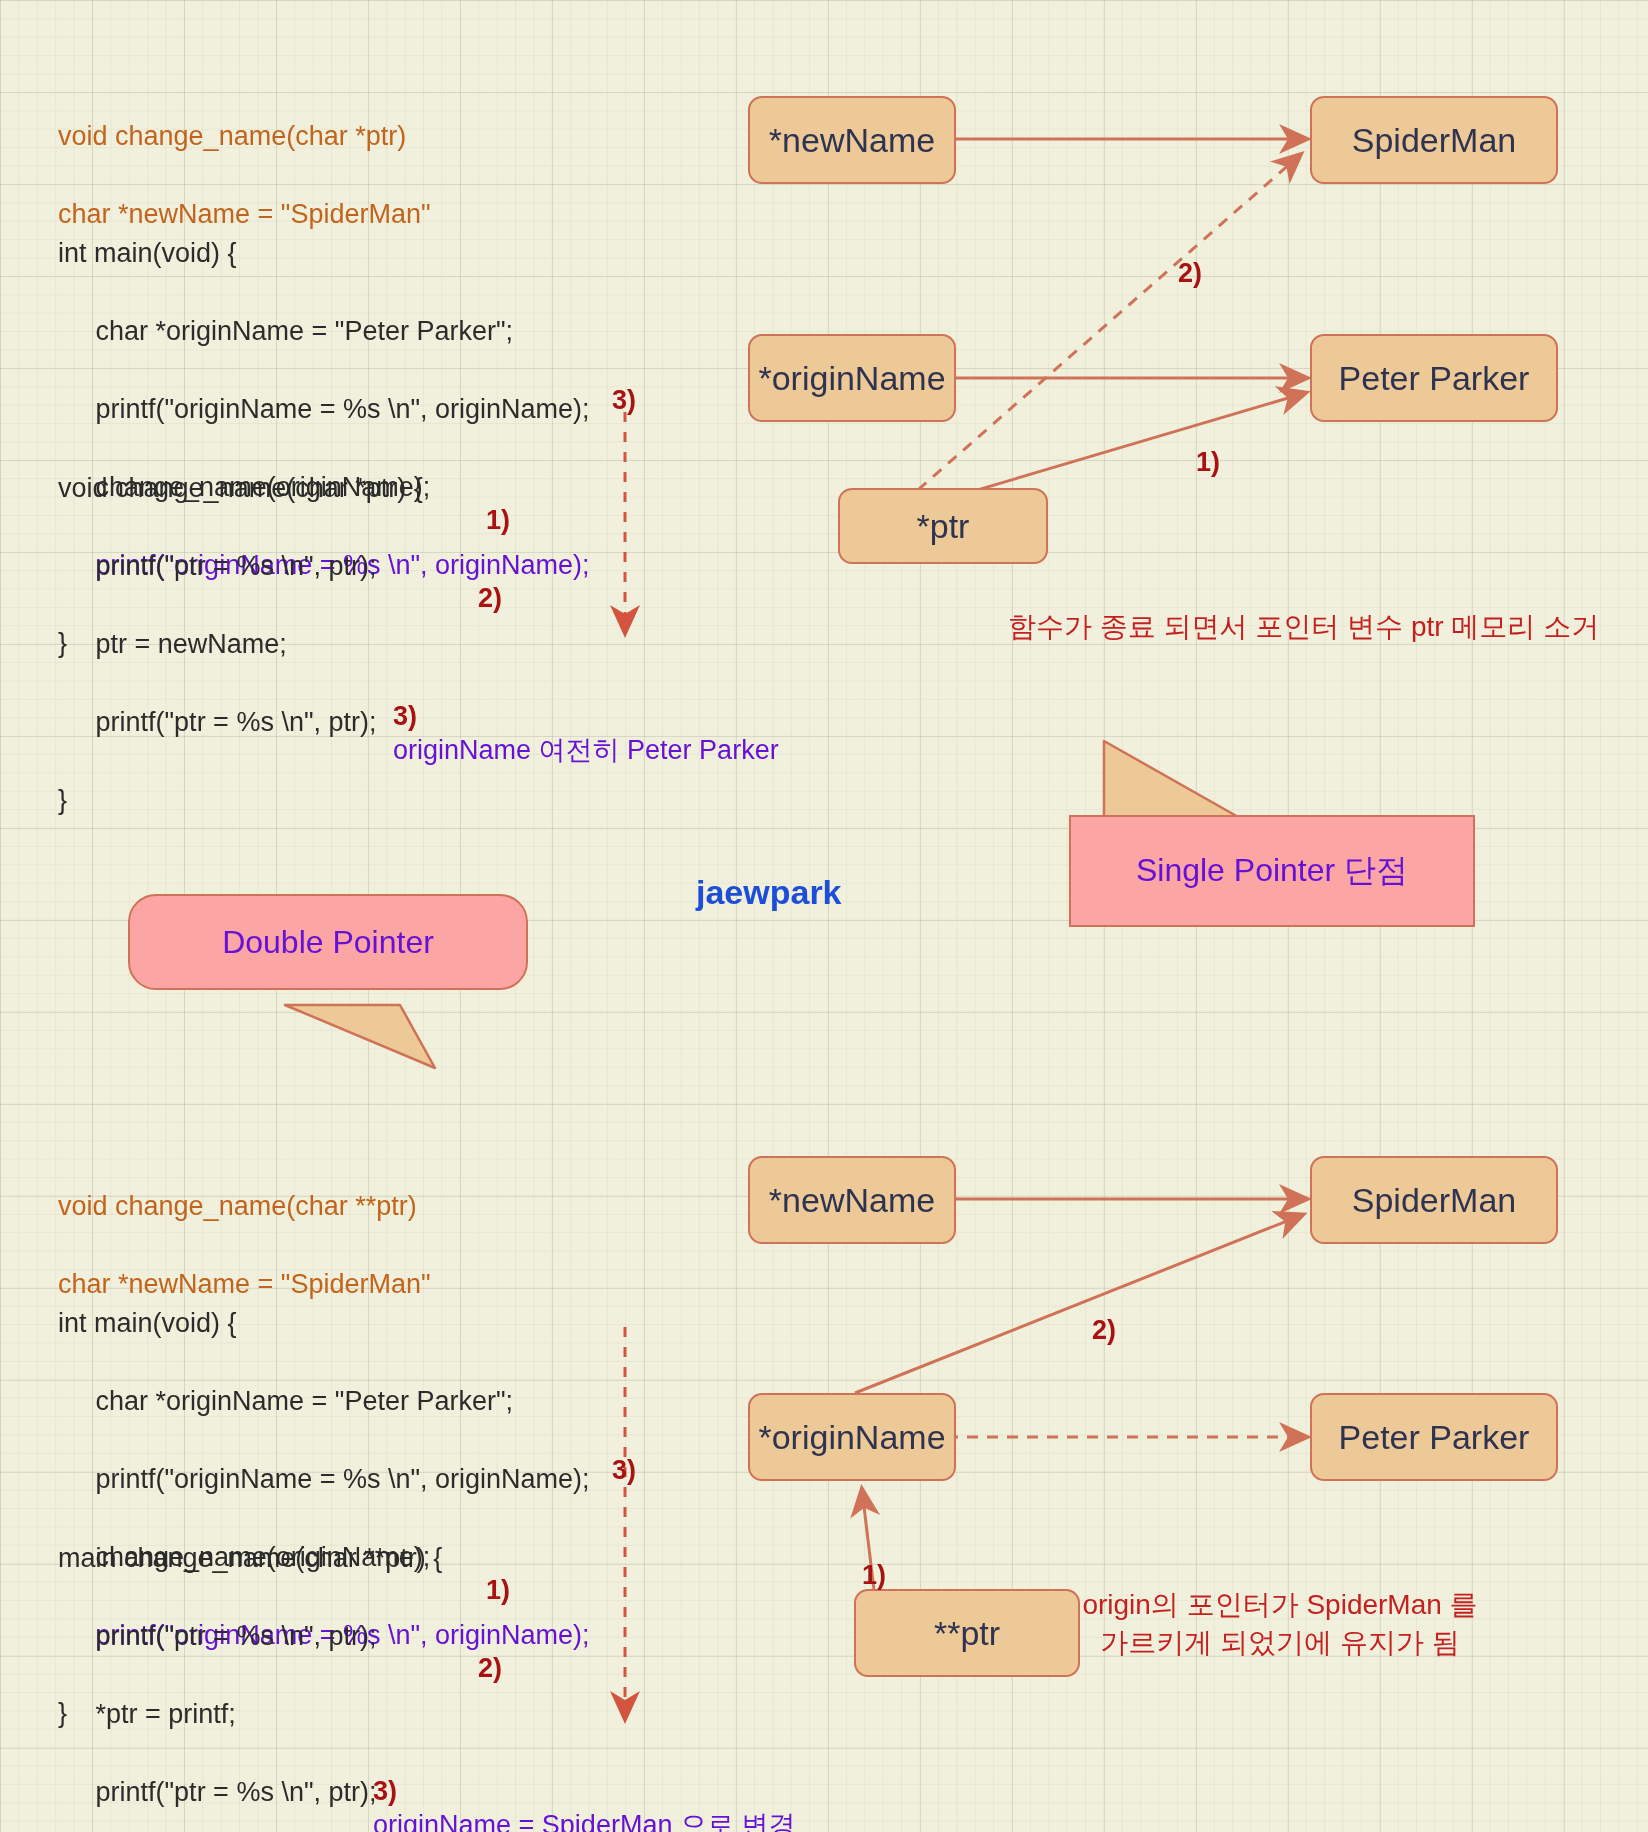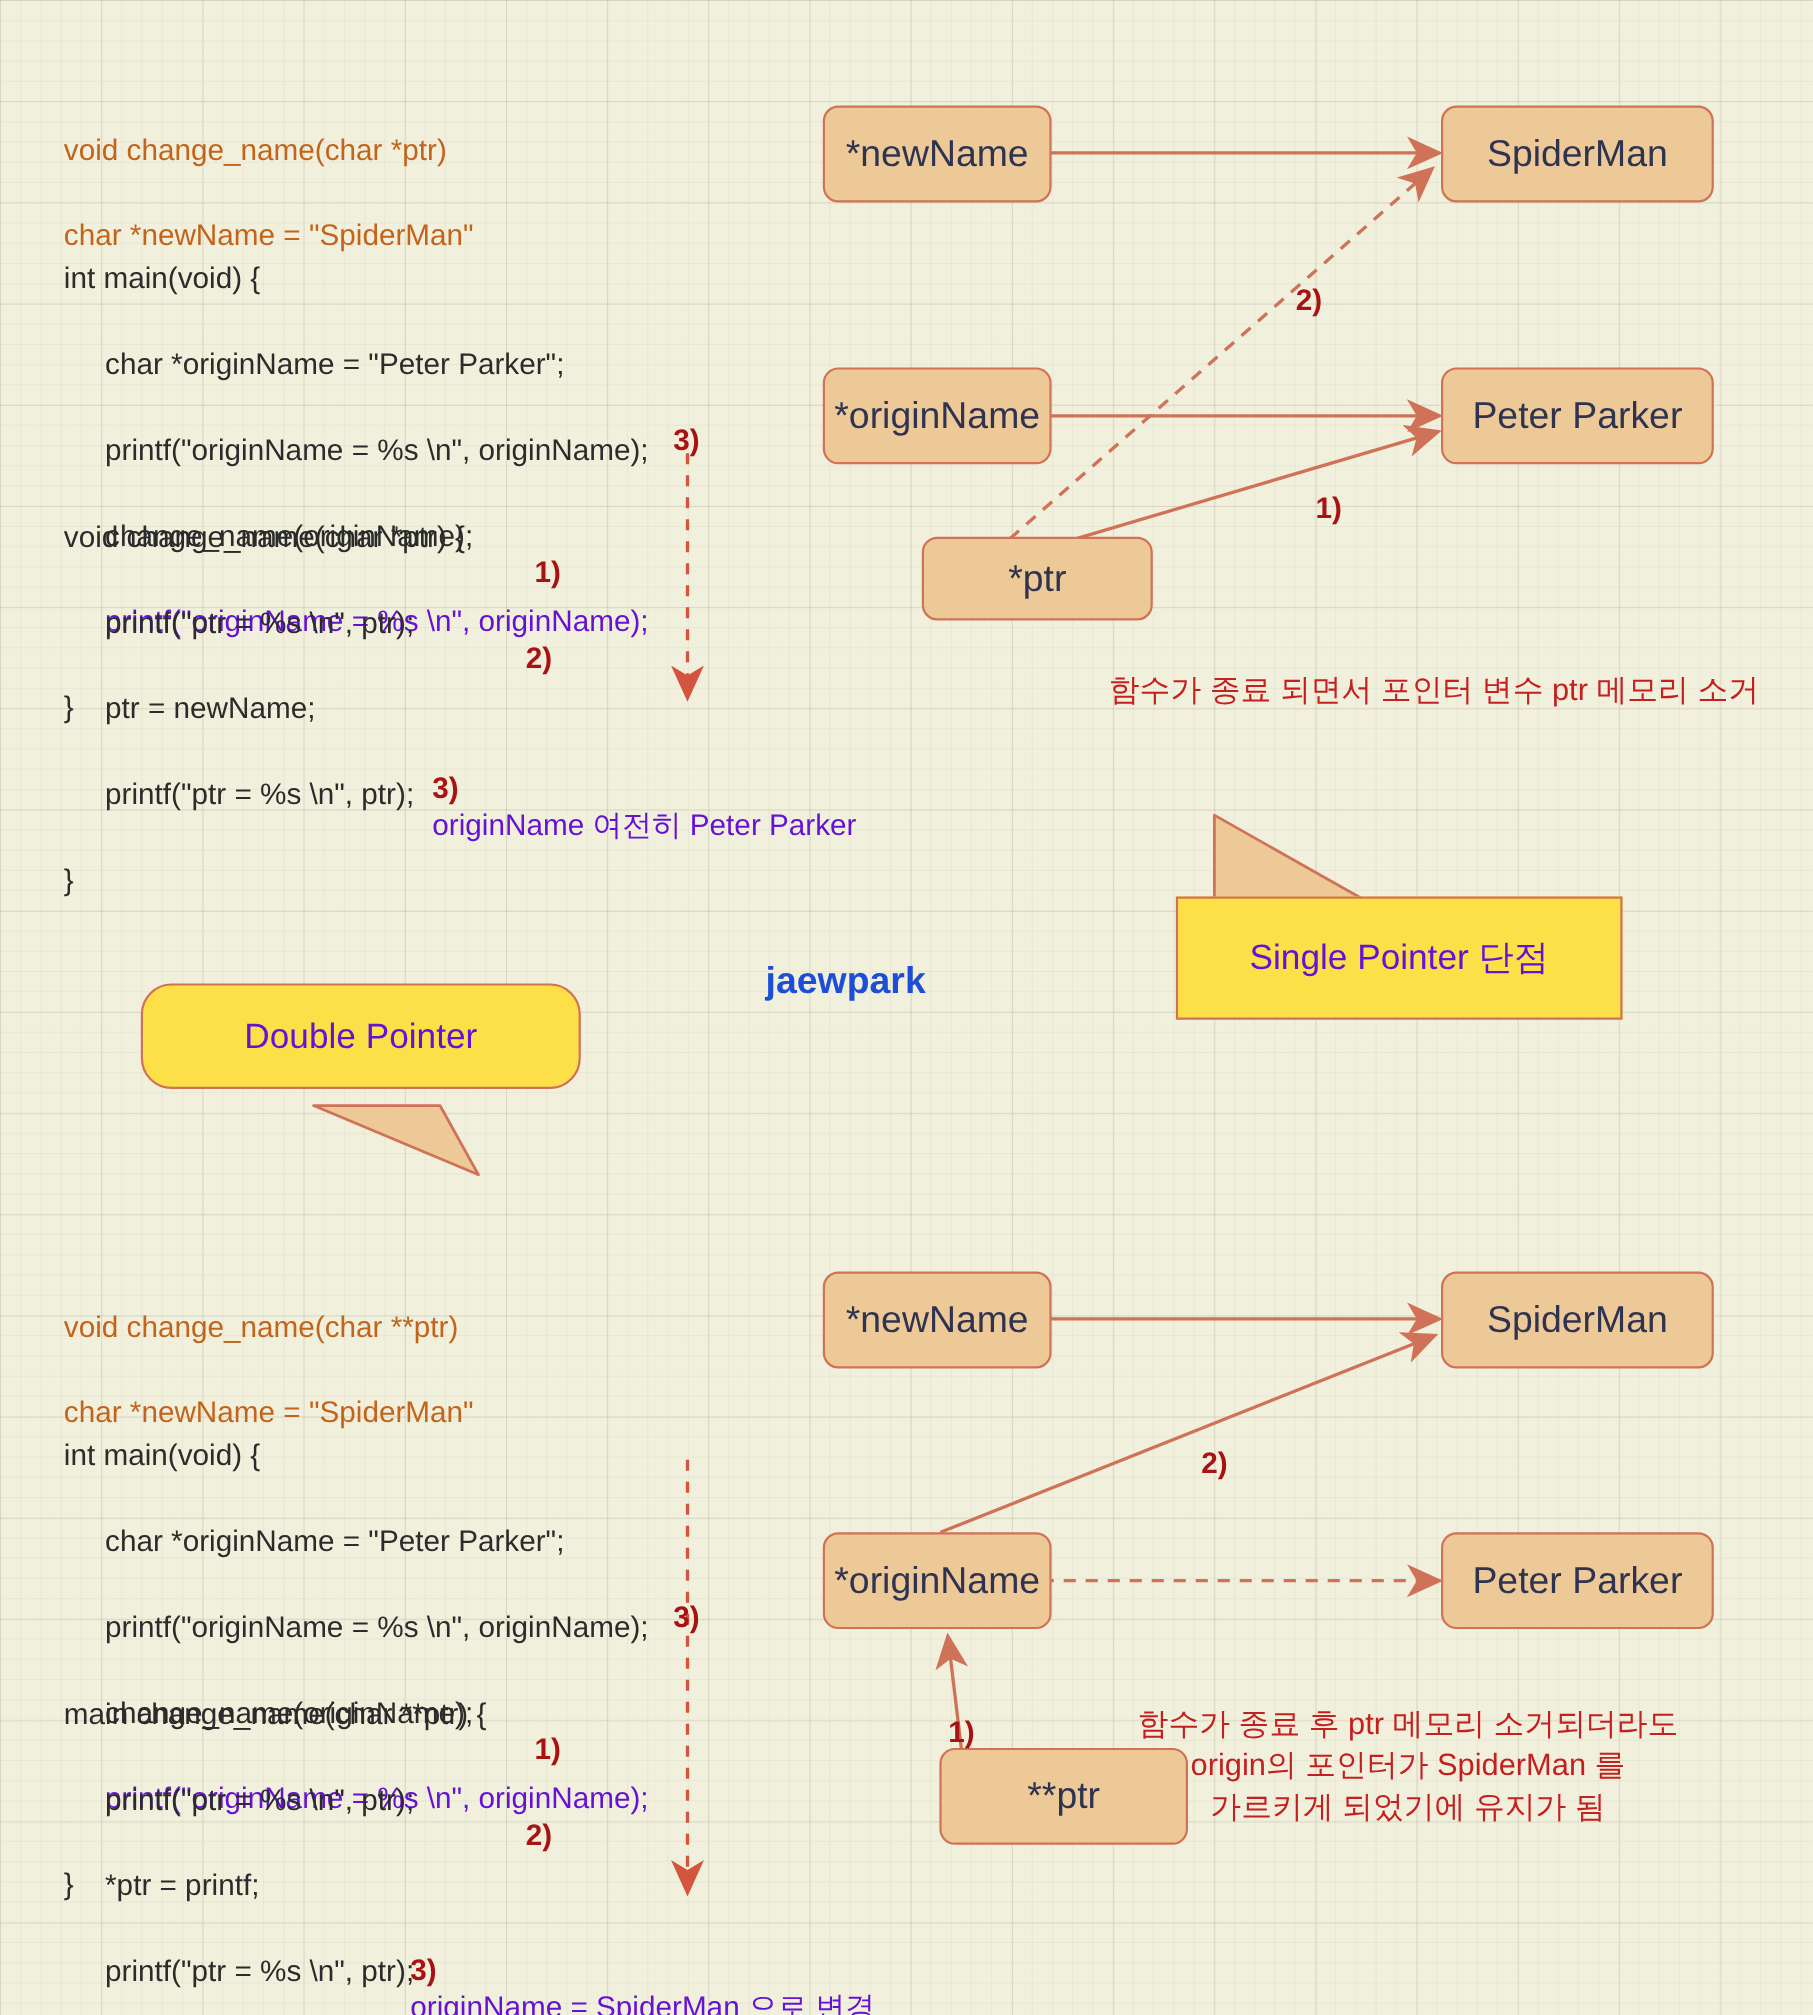--- a/index.html
+++ b/index.html
@@ -34,21 +34,21 @@
   .note-red.center{text-align:center;white-space:normal;line-height:38px;}
 
   .note-purple{position:absolute;color:#6612d6;font-size:27px;white-space:pre;}
   .note-purple .num{color:#a81212;font-weight:bold;}
 
   .watermark{position:absolute;color:#1d4ed8;font-weight:bold;font-size:34px;}
 
   .callout{position:absolute;}
   .callout .bubble{
     position:absolute;box-sizing:border-box;
-    background:#fde047;border:2.5px solid #cf7257;
+    background:#fca5a5;border:2.5px solid #cf7257;
     display:flex;align-items:center;justify-content:center;
     color:#6612d6;font-size:32px;
   }
 </style>
 </head>
 <body>
 
 <svg class="layer" viewBox="0 0 1648 1832">
   <defs>
     <marker id="ah" markerWidth="12" markerHeight="12" refX="9" refY="5" orient="auto">
@@ -173,21 +173,21 @@
 <div class="box" style="left:748px;top:1156px;width:208px;height:88px;">*newName</div>
 <div class="box" style="left:1310px;top:1156px;width:248px;height:88px;">SpiderMan</div>
 <div class="box" style="left:748px;top:1393px;width:208px;height:88px;">*originName</div>
 <div class="box" style="left:1310px;top:1393px;width:248px;height:88px;">Peter Parker</div>
 <div class="box" style="left:838px;top:1589px;width:226px;height:88px;margin-left:16px;">**ptr</div>
 
 <div class="marker" style="left:1092px;top:1315px;">2)</div>
 <div class="marker" style="left:862px;top:1560px;">1)</div>
 
 <div class="note-red center" style="left:1000px;top:1548px;width:560px;">
-  <span>함수가 종료 후 ptr 메모리 소거되더라도</span><br>
+  <br>
   <span>origin의 포인터가 SpiderMan 를</span><br>
   <span>가르키게 되었기에 유지가 됨</span>
 </div>
 
 <div class="note-purple" style="left:358px;top:1745px;">
   <span class="num">3)</span>
   <span>originName = SpiderMan 으로 변경</span>
 </div>
 
 </body></html>

